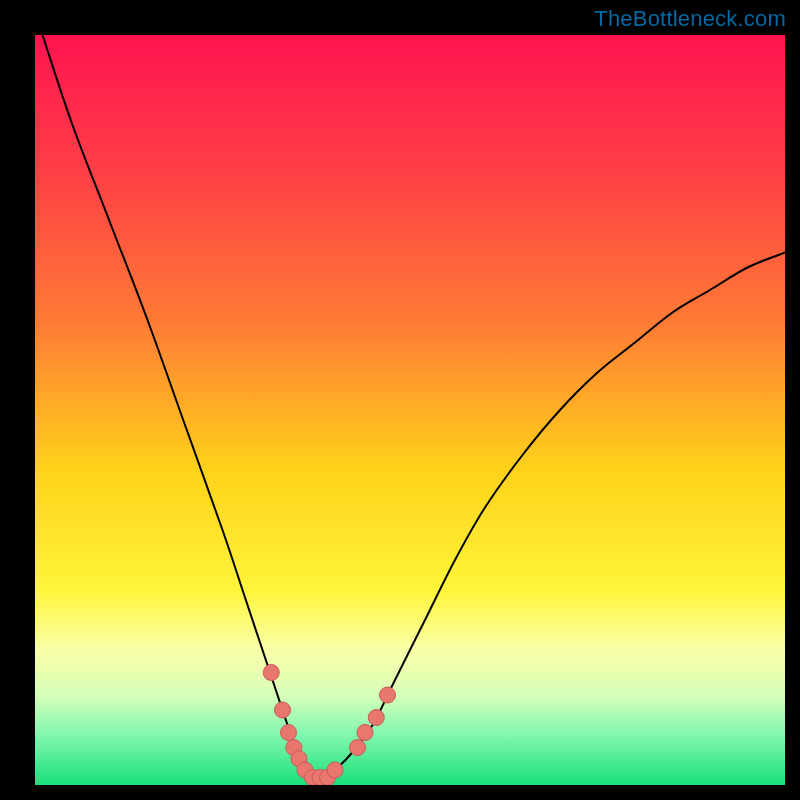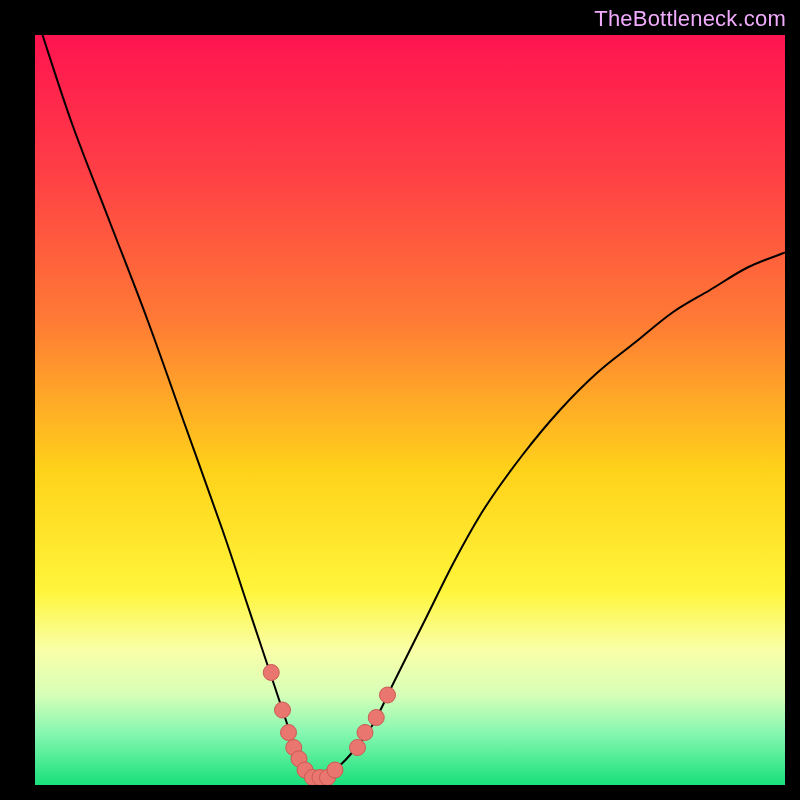--- a/index.html
+++ b/index.html
@@ -25,21 +25,21 @@
     overflow: hidden;
   }
   .bg-gradient {
     position: absolute;
     inset: 0;
   }
   .watermark {
     position: absolute;
     top: 6px;
     right: 14px;
-    color: #f0abfc;
+    color: #0369a1;
     font-size: 22px;
     letter-spacing: 0.2px;
     font-weight: 500;
   }
   svg.curve {
     position: absolute;
     inset: 0;
     width: 100%;
     height: 100%;
     overflow: visible;

